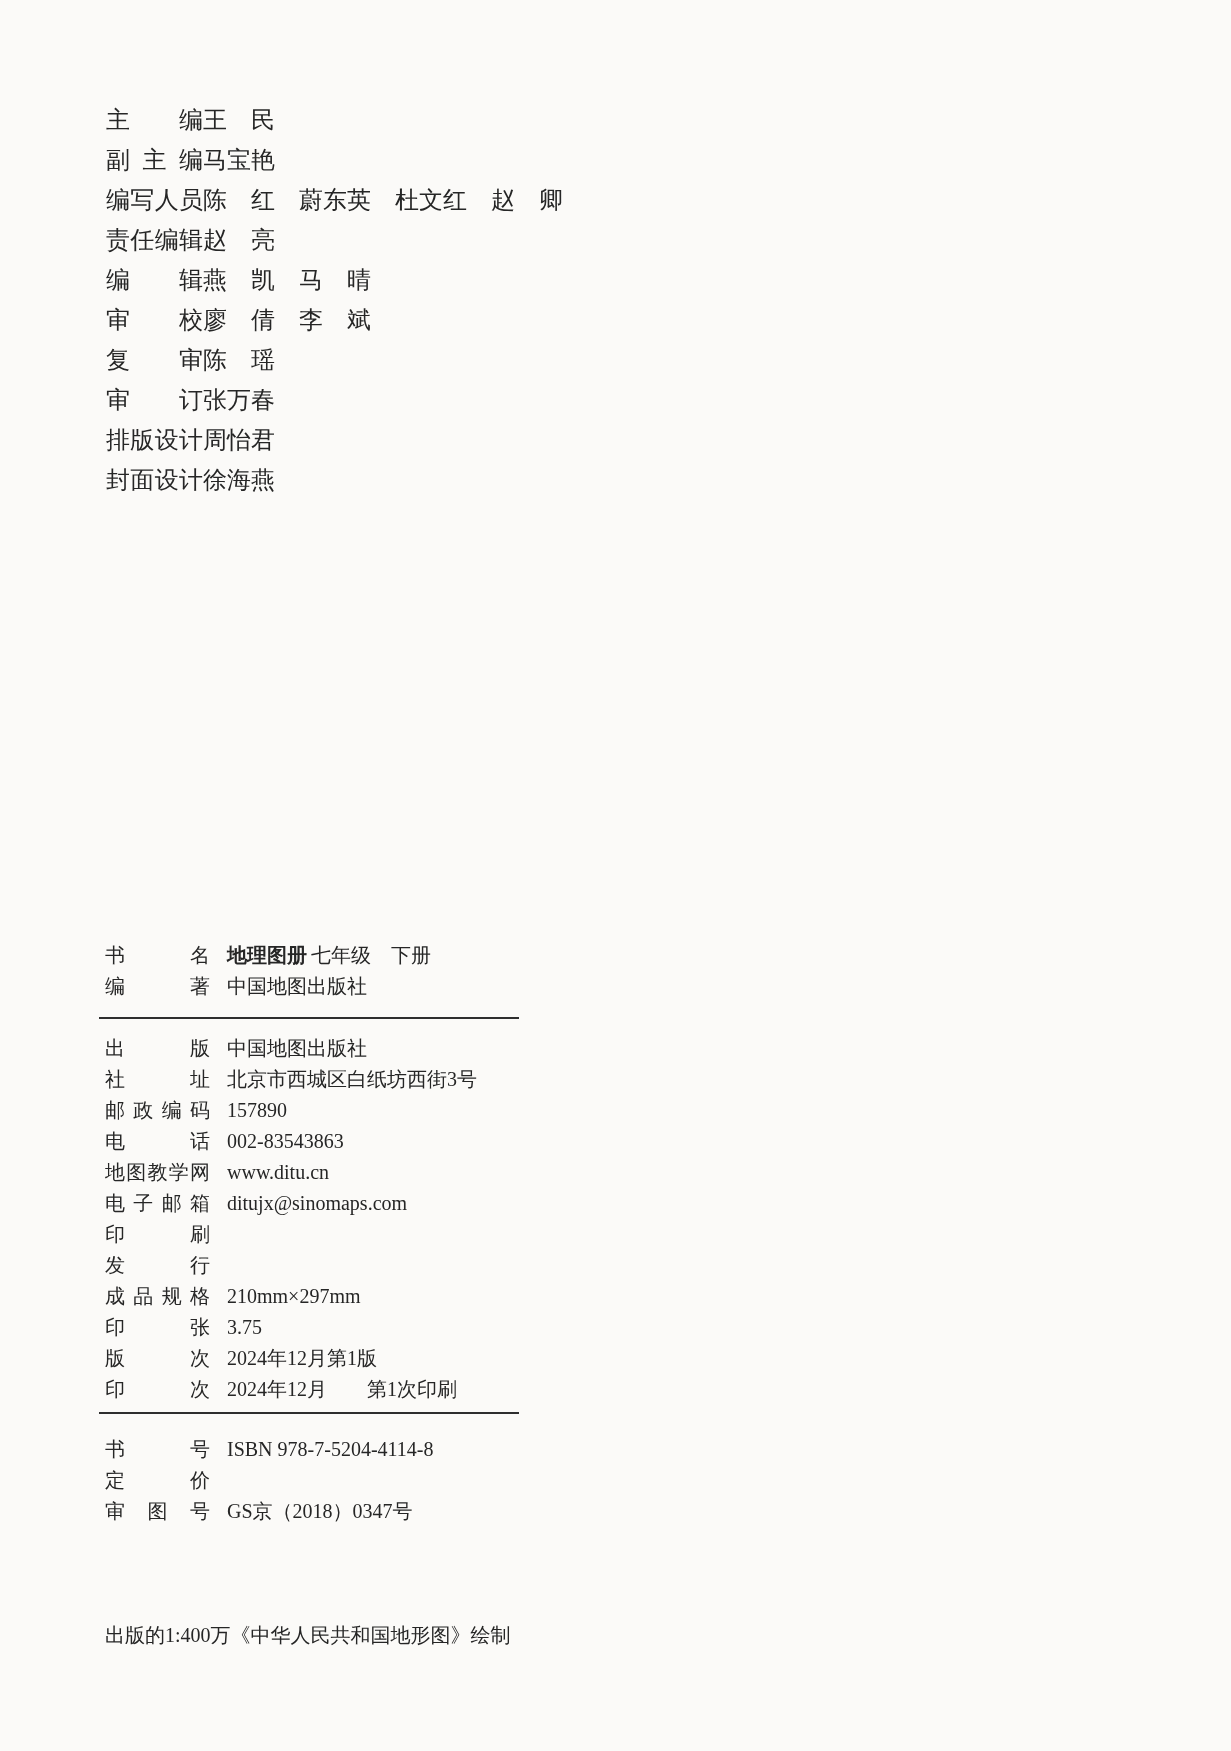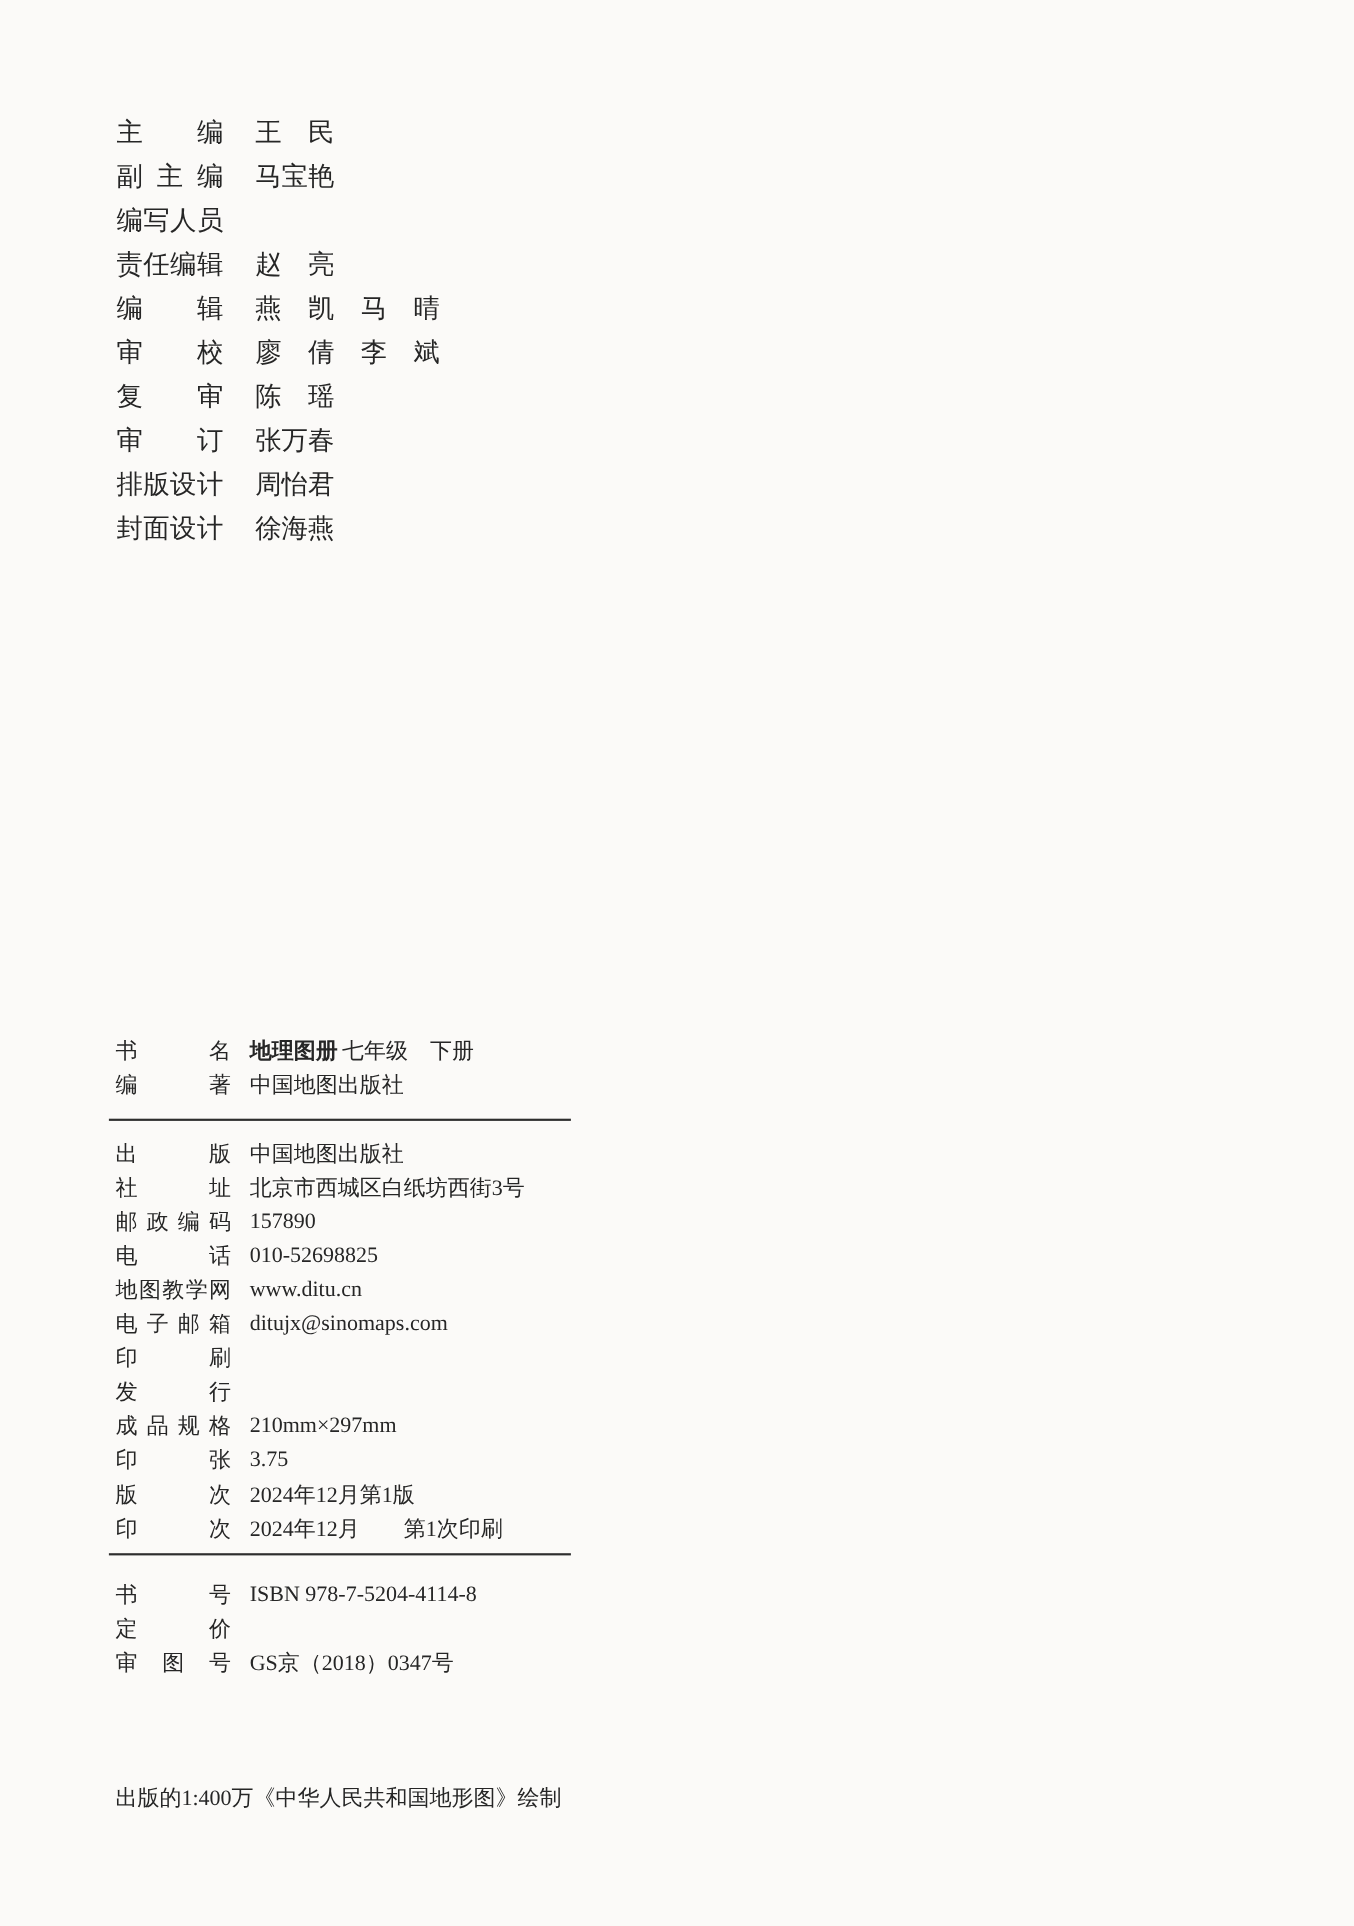--- a/index.html
+++ b/index.html
@@ -11,21 +11,21 @@
     font-family:"Liberation Serif","DejaVu Serif",serif;
     overflow:hidden;
   }
   
   .credits{
     position:absolute;left:106px;top:100px;
     font-size:24px;
   }
   .crow{display:flex;align-items:center;height:40px;}
   .lbl{width:97px;flex:0 0 97px;}
-  .crow .val{margin-left:29px;white-space:pre;}
+  .crow .val{white-space:pre;}
   
   .colo{
     position:absolute;left:105px;top:940px;
     font-size:20px;
   }
   .crow2{display:flex;align-items:center;height:31px;}
   .lbl2{width:105px;flex:0 0 105px;}
   .crow2 .val2{margin-left:17px;white-space:pre;}
   .series{height:31px;display:flex;align-items:center;}
   .book-title{font-weight:bold;}
@@ -58,20 +58,21 @@
         </span>
       <span class="val">马宝艳</span>
     </div>
     <div class="crow">
       <span class="lbl" data-justify="">
           <span>编</span>
           <span>写</span>
           <span>人</span>
           <span>员</span>
         </span>
+      <span class="val">陈　红　蔚东英　杜文红　赵　卿</span>
     </div>
     <div class="crow">
       <span class="lbl" data-justify="">
           <span>责</span>
           <span>任</span>
           <span>编</span>
           <span>辑</span>
         </span>
       <span class="val">赵　亮</span>
     </div>
@@ -165,21 +166,21 @@
           <span>编</span>
           <span>码</span>
         </span>
       <span class="val2">157890</span>
     </div>
     <div class="crow2">
       <span class="lbl2" data-justify="">
           <span>电</span>
           <span>话</span>
         </span>
-      <span class="val2">010-52698825</span>
+      <span class="val2">002-83543863</span>
     </div>
     <div class="crow2">
       <span class="lbl2" data-justify="">
           <span>地</span>
           <span>图</span>
           <span>教</span>
           <span>学</span>
           <span>网</span>
         </span>
       <span class="val2">www.ditu.cn</span>

